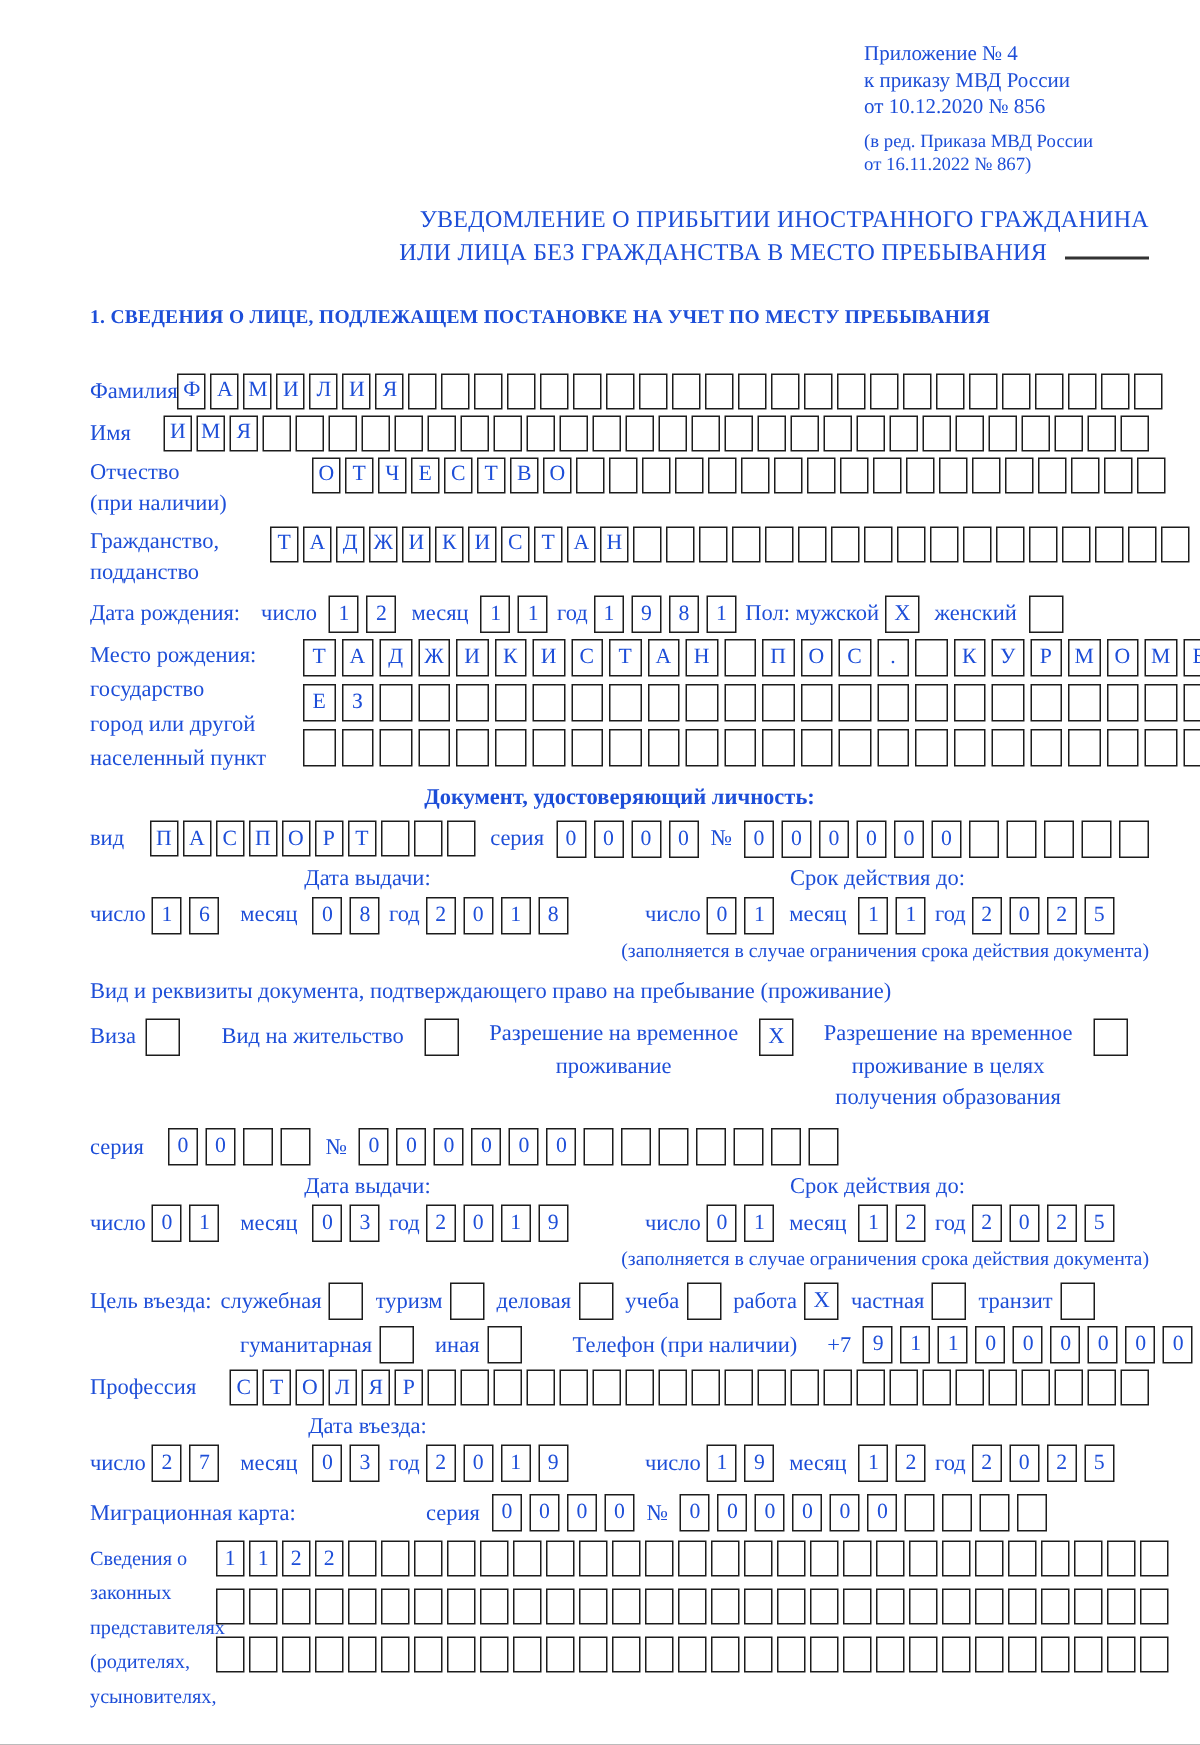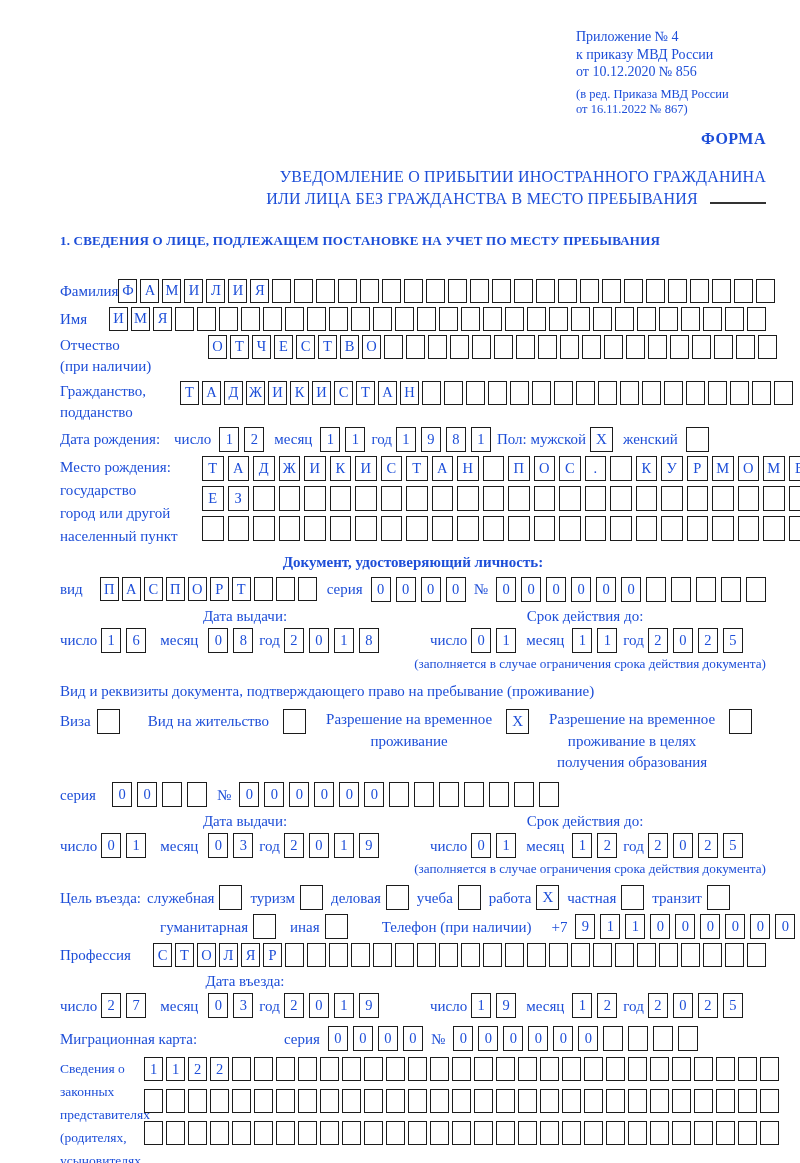--- a/index.html
+++ b/index.html
@@ -60,21 +60,20 @@
   <div class="annex">
     <div>Приложение № 4</div>
     <div>к приказу МВД России</div>
     <div>от 10.12.2020 № 856</div>
     <div class="note">
       <div>(в ред. Приказа МВД России</div>
       <div>от 16.11.2022 № 867)</div>
     </div>
   </div>
 
-  <div class="forma">ФОРМА</div>
 
   <div class="title">
     <div>УВЕДОМЛЕНИЕ О ПРИБЫТИИ ИНОСТРАННОГО ГРАЖДАНИНА</div>
     <div>
       <span>ИЛИ ЛИЦА БЕЗ ГРАЖДАНСТВА В МЕСТО ПРЕБЫВАНИЯ</span><span class="blank-line"></span>
     </div>
   </div>
 
   <div class="section-heading">1. СВЕДЕНИЯ О ЛИЦЕ, ПОДЛЕЖАЩЕМ ПОСТАНОВКЕ НА УЧЕТ ПО МЕСТУ ПРЕБЫВАНИЯ</div>
 

